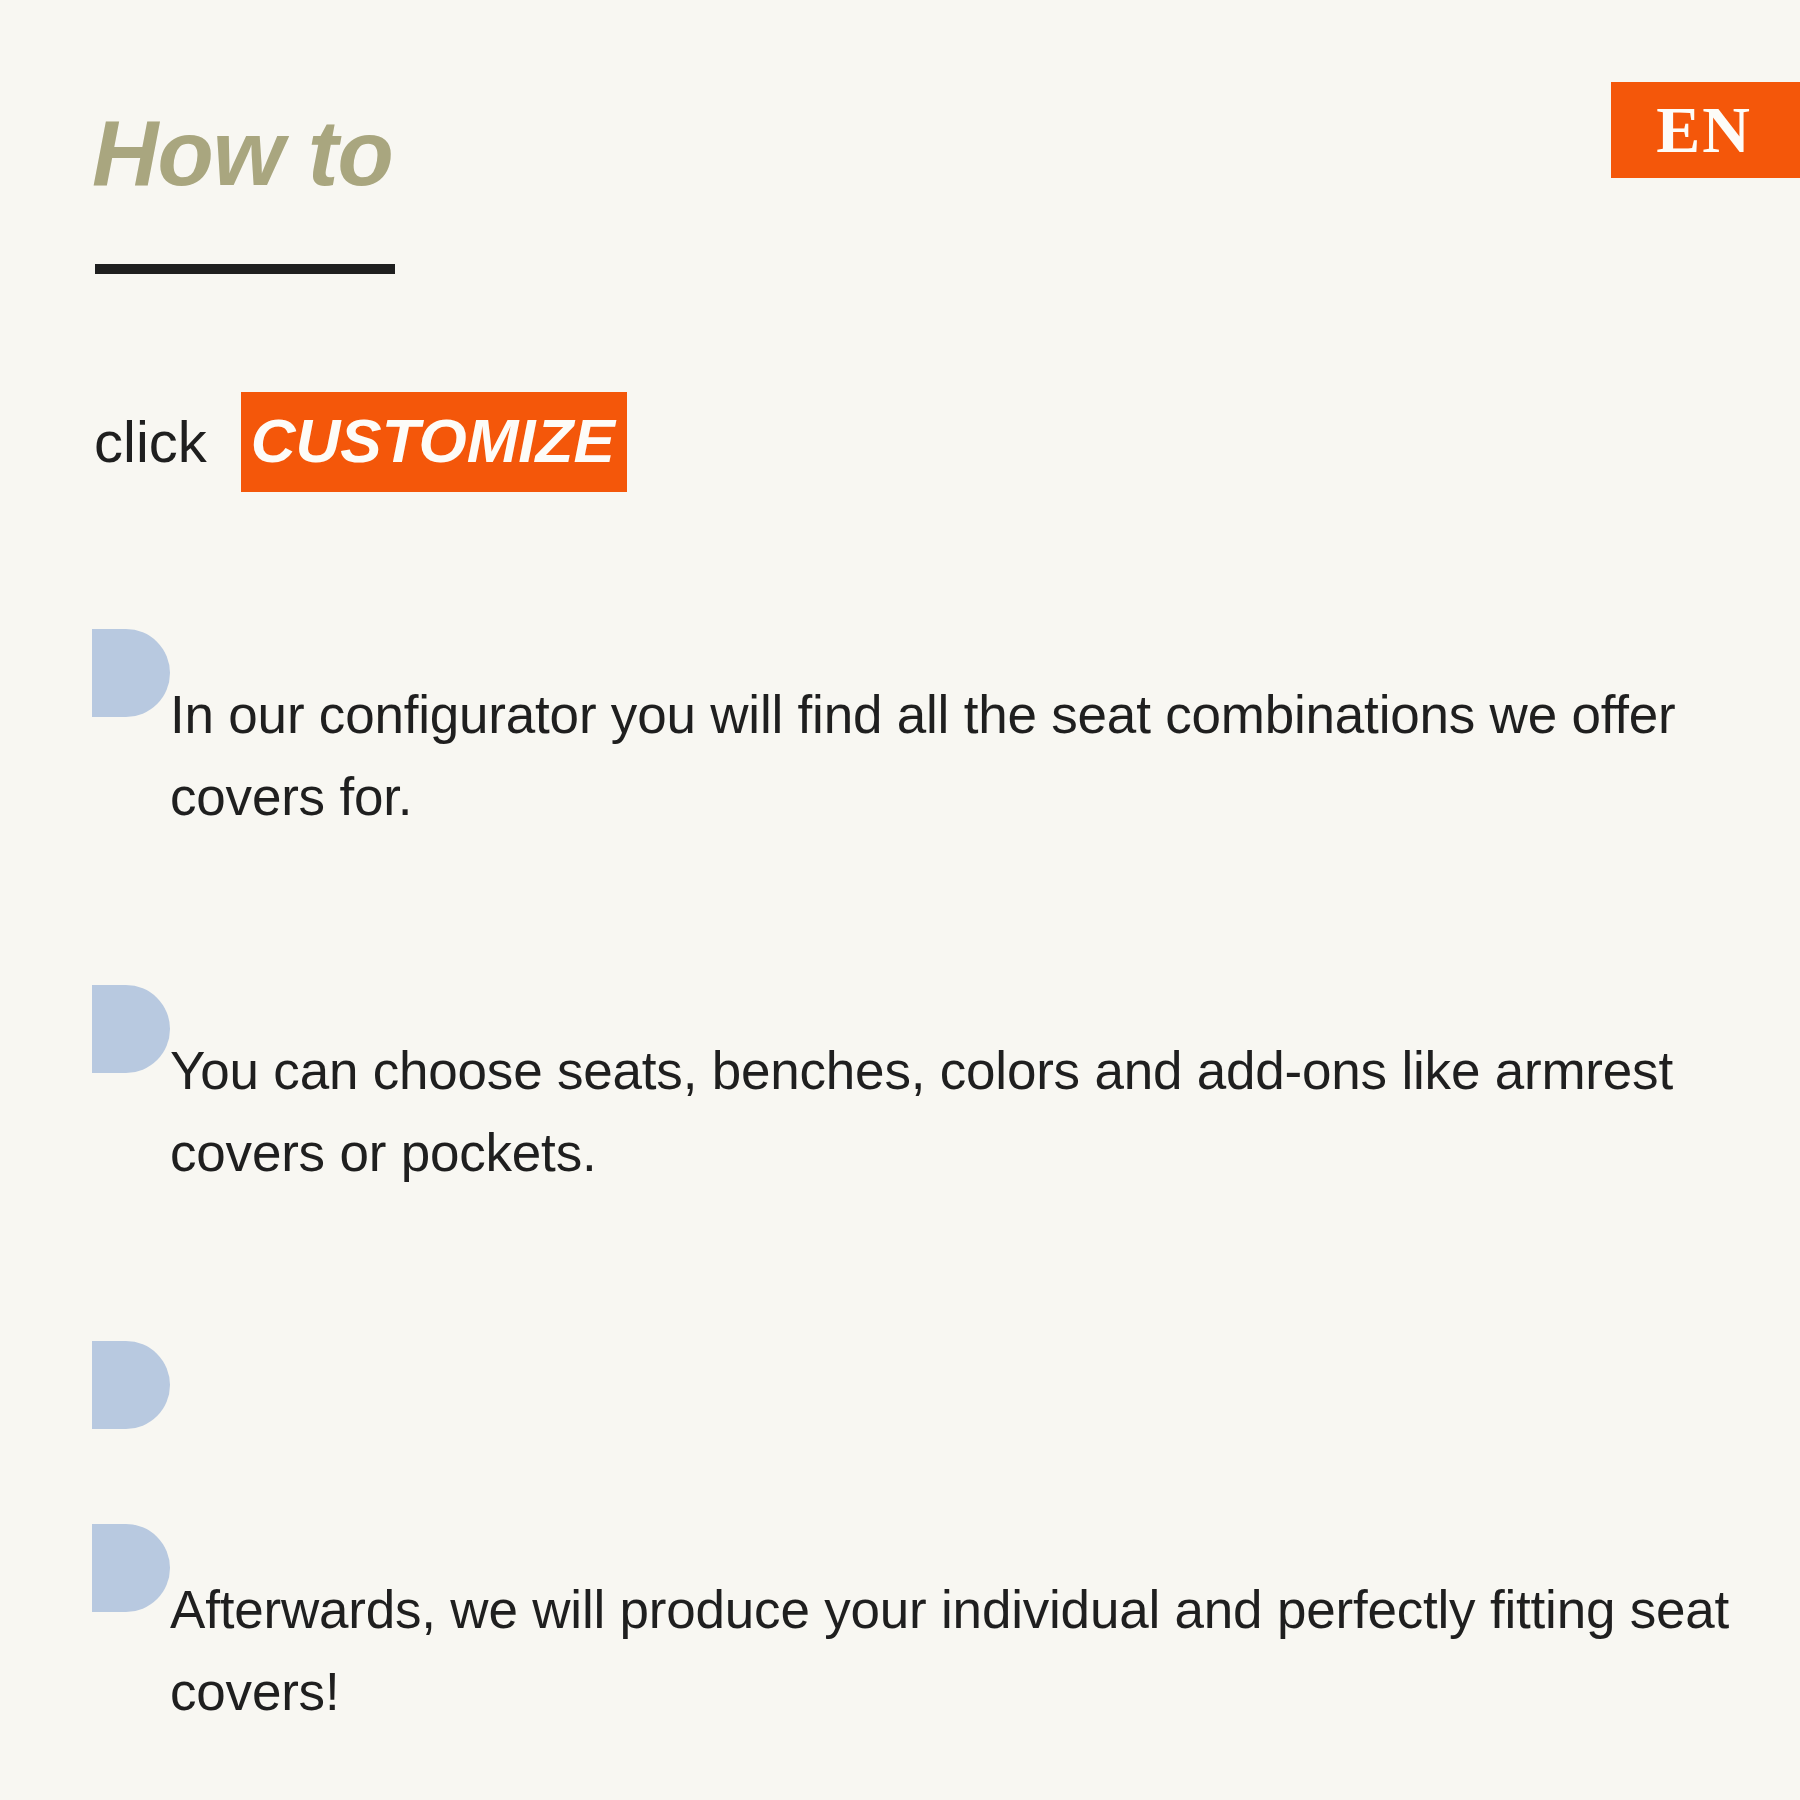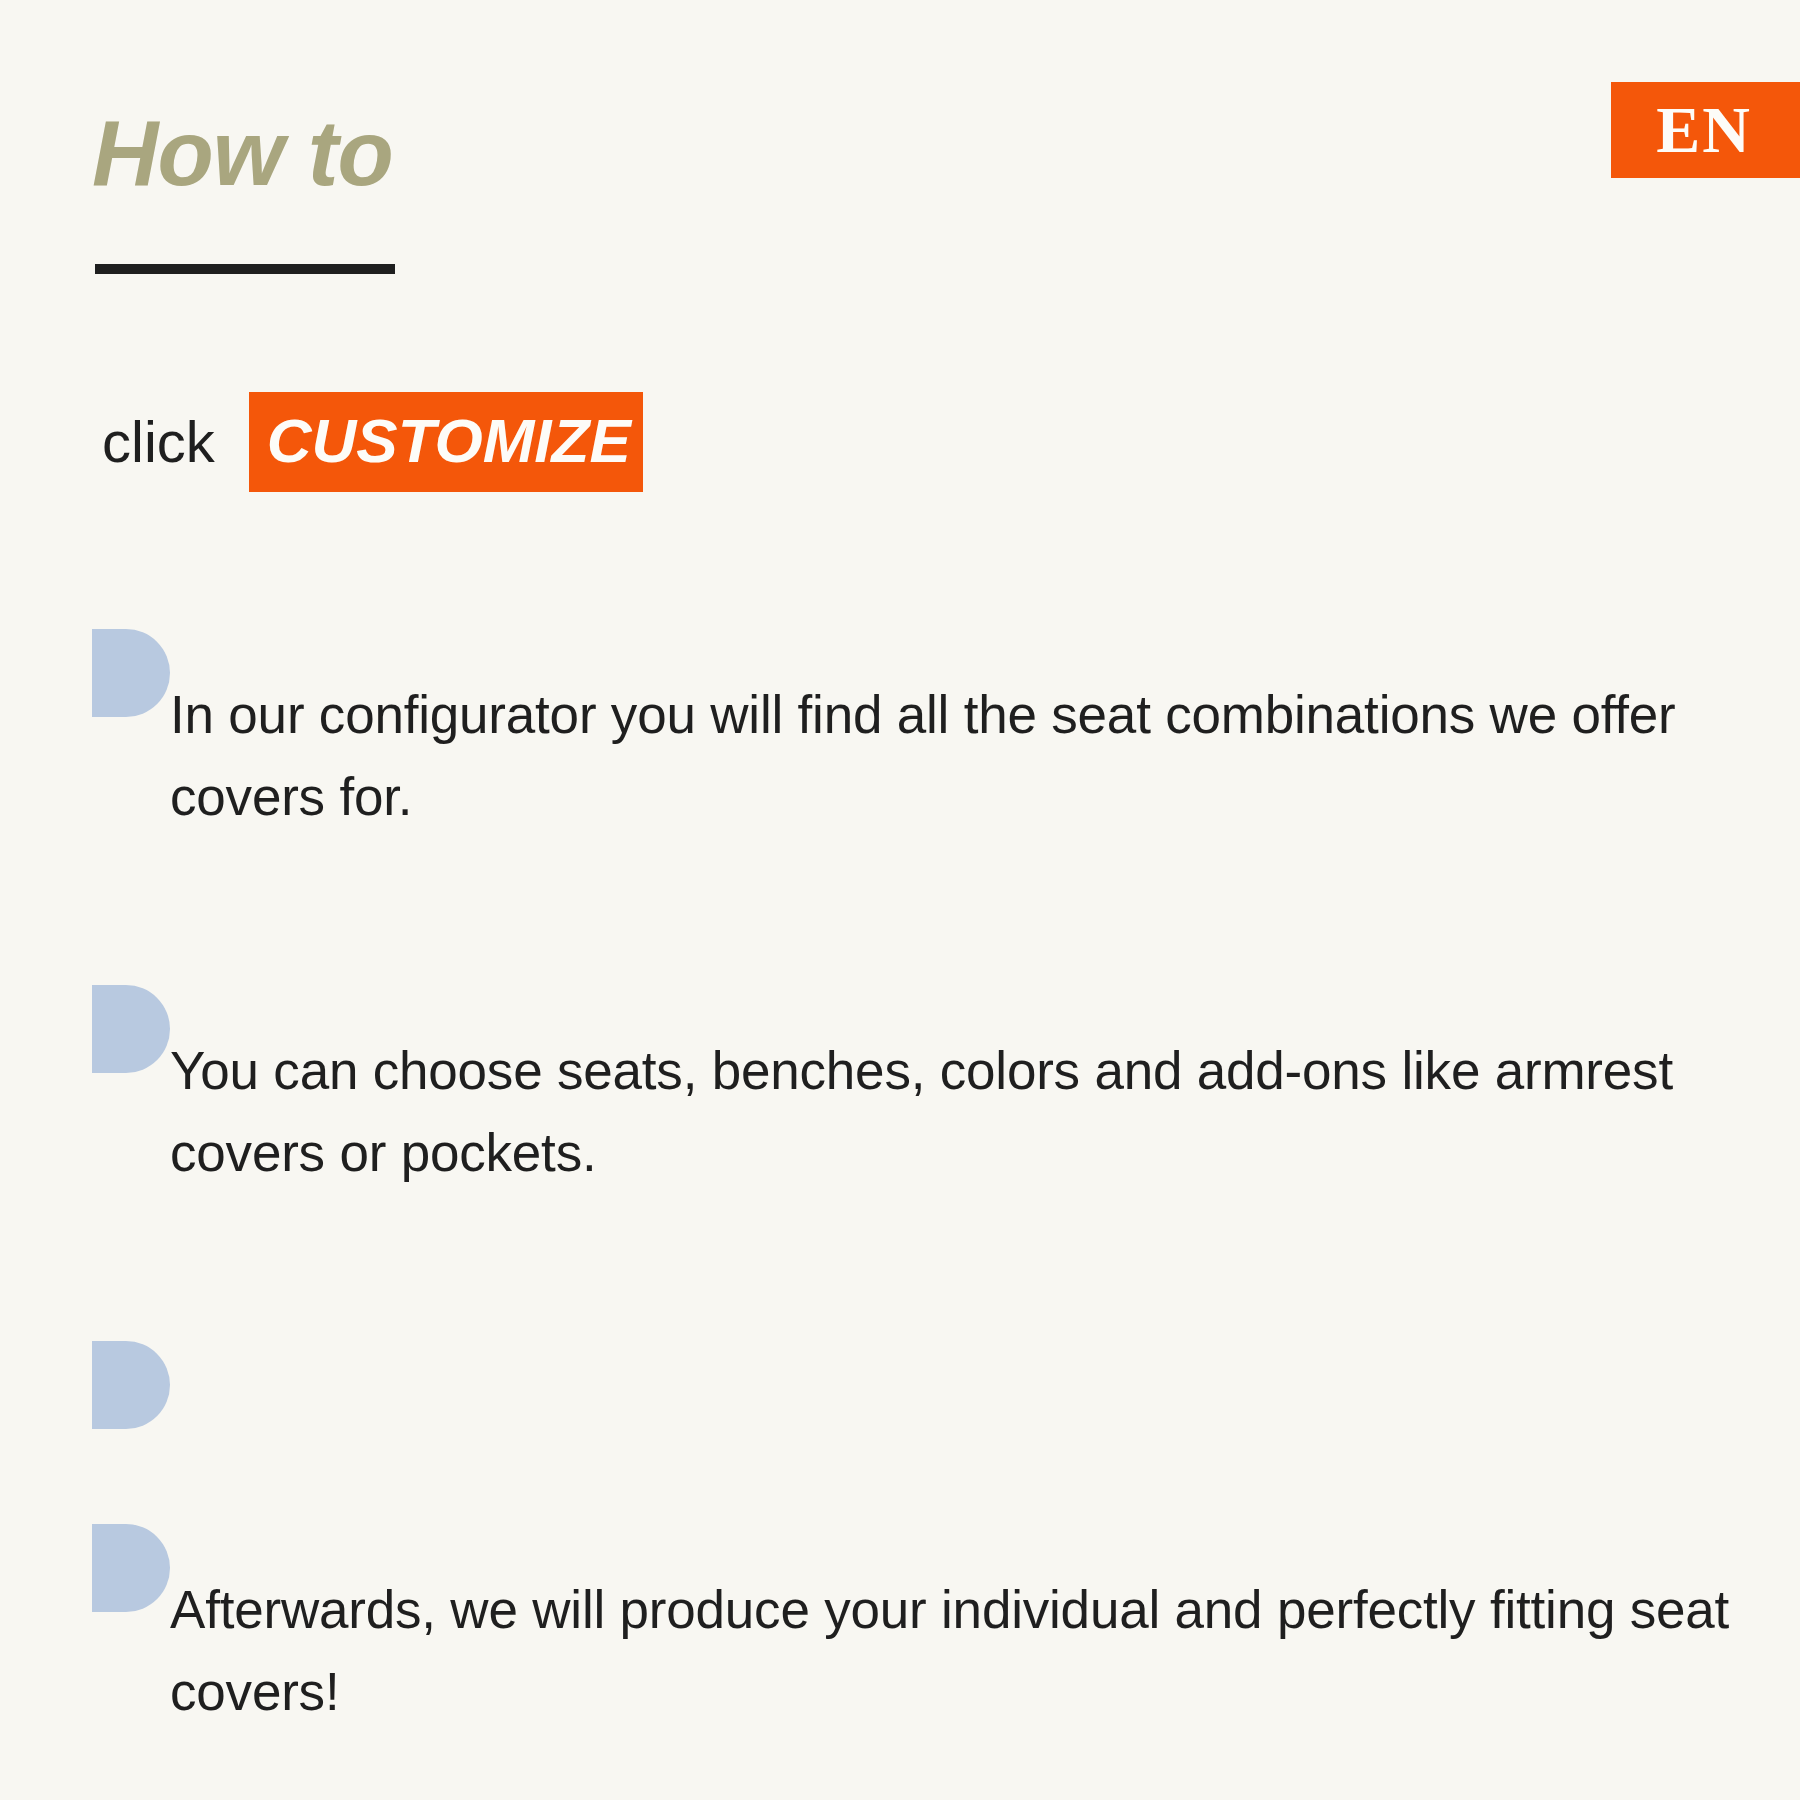--- a/index.html
+++ b/index.html
@@ -72,42 +72,42 @@
     left: 95px;
     width: 300px;
     height: 10px;
     background: #1f1f1f;
   }
 
   
   .cta-line {
     position: absolute;
     top: 392px;
-    left: 102px;
+    left: 94px;
     display: flex;
     align-items: center;
     white-space: nowrap;
   }
   .cta-prefix {
     font-size: 58px;
     font-weight: 400;
     color: #1f1f1f;
     line-height: 1;
     font-family: "Liberation Sans", sans-serif;
   }
   .cta-highlight {
     margin-left: 34px;
     background: #f4570a;
     color: #fdfcf8;
     font-size: 62px;
     font-weight: 700;
     font-style: italic;
     letter-spacing: 0px;
     line-height: 1;
-    padding: 18px 12px 20px 18px;
+    padding: 18px 12px 20px 10px;
     display: inline-block;
     cursor: pointer;
     font-family: "Liberation Sans", sans-serif;
     text-align: center;
   }
 
   
   .bullet-list {
     position: absolute;
     top: 621px;

